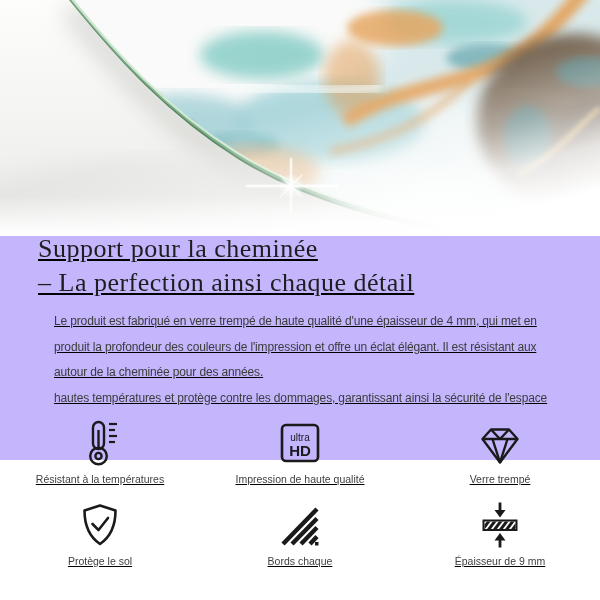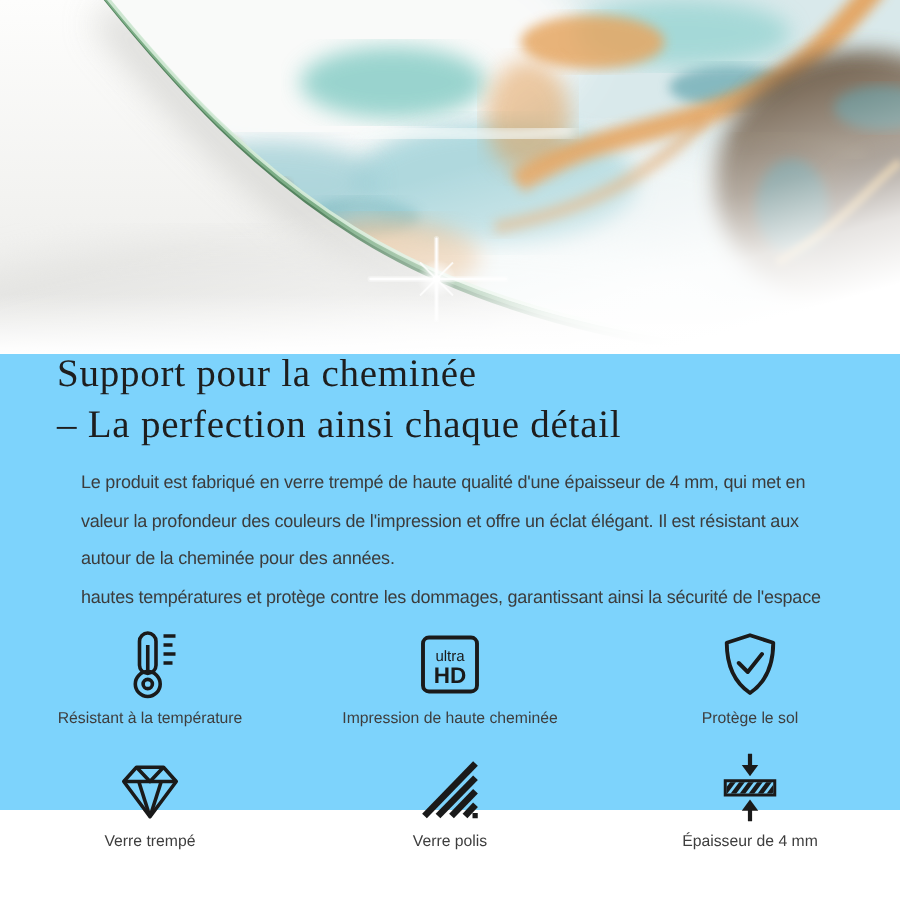--- a/index.html
+++ b/index.html
@@ -1,21 +1,21 @@
 <!DOCTYPE html>
 <html><head>
 <meta charset="utf-8">
 <style>
   html,body{margin:0;padding:0;}
   body{
     width:600px;height:600px;overflow:hidden;background:#ffffff;
     font-family:"Liberation Sans", sans-serif;
     -webkit-font-smoothing:antialiased;
   }
-  .page{width:600px;height:540px;position:relative;background:#7dd3fc;}
+  .page{width:600px;height:460px;position:relative;background:#c4b5fd;text-decoration:underline;}
 
   
   .hero{width:600px;height:236px;position:relative;overflow:hidden;}
   .hero svg{display:block;}
 
   
   .content{padding:0 38px;position:relative;}
   h1.title{
     font-family:"Liberation Serif", serif;
     font-weight:400;
@@ -155,21 +155,21 @@
         <circle cx="291" cy="186" r="2.4" fill="#ffffff"></circle>
       </g>
     </svg>
   </div>
 
   <div class="content">
     <h1 class="title"><span>Support pour la cheminée</span><br><span>– La perfection ainsi chaque détail</span></h1>
 
     <p class="description">
       <span class="pline">Le produit est fabriqué en verre trempé de haute qualité d'une épaisseur de 4 mm, qui met en</span>
-      <span class="pline">valeur la profondeur des couleurs de l'impression et offre un éclat élégant. Il est résistant aux</span>
+      <span class="pline">produit la profondeur des couleurs de l'impression et offre un éclat élégant. Il est résistant aux</span>
       <span class="pline">autour de la cheminée pour des années.</span>
       <span class="pline">hautes températures et protège contre les dommages, garantissant ainsi la sécurité de l'espace</span>
     </p>
 
     <div class="features">
 
       <div class="feature">
         <div class="icon-box">
           <svg class="ficon" width="46" height="48" viewBox="0 0 46 48">
             <rect x="16" y="3" width="11" height="27" rx="5.5"></rect>
@@ -177,68 +177,68 @@
             <circle cx="21.5" cy="37" r="3.1"></circle>
             <line x1="21.5" y1="11" x2="21.5" y2="30"></line>
             <g stroke-width="2.2">
               <line x1="32" y1="5" x2="40" y2="5"></line>
               <line x1="32" y1="11" x2="38" y2="11"></line>
               <line x1="32" y1="17" x2="40" y2="17"></line>
               <line x1="32" y1="23" x2="38" y2="23"></line>
             </g>
           </svg>
         </div>
-        <div class="feature-label">Résistant à la température</div>
+        <div class="feature-label">Résistant à la températures</div>
       </div>
 
       <div class="feature">
         <div class="icon-box">
           <svg width="48" height="48" viewBox="0 0 48 48">
             <rect x="6" y="6" width="36" height="36" rx="4" fill="none" stroke="#1a1a1a" stroke-width="2.6"></rect>
             <text x="24" y="21.5" text-anchor="middle" font-family="Liberation Sans, sans-serif" font-size="10" fill="#1a1a1a">ultra</text>
             <text x="24" y="36.5" text-anchor="middle" font-family="Liberation Sans, sans-serif" font-size="15" font-weight="bold" fill="#1a1a1a">HD</text>
           </svg>
         </div>
-        <div class="feature-label">Impression de haute cheminée</div>
-      </div>
-
-      <div class="feature">
-        <div class="icon-box">
-          <svg class="ficon" width="48" height="48" viewBox="0 0 48 48" stroke-linejoin="round">
-            <path d="M24,4.5 L39.5,9.5 C39.5,25 33.5,36.5 24,43 C14.5,36.5 8.5,25 8.5,9.5 Z" stroke-width="2.6"></path>
-            <polyline points="16.5,23 22.5,29 32,17" stroke-width="2.6" stroke-linecap="round"></polyline>
-          </svg>
-        </div>
-        <div class="feature-label">Protège le sol</div>
+        <div class="feature-label">Impression de haute qualité</div>
       </div>
 
       <div class="feature">
         <div class="icon-box">
           <svg class="ficon" width="48" height="44" viewBox="0 0 48 44" stroke-width="2.2" stroke-linejoin="round">
             <path d="M15,6.5 L33,6.5 L41.5,16 L24,39.5 L6.5,16 Z"></path>
             <line x1="6.5" y1="16" x2="41.5" y2="16"></line>
             <polyline points="15,6.5 24,16 33,6.5"></polyline>
             <line x1="16.5" y1="16" x2="24" y2="39.5"></line>
             <line x1="31.5" y1="16" x2="24" y2="39.5"></line>
           </svg>
         </div>
         <div class="feature-label">Verre trempé</div>
       </div>
 
       <div class="feature">
         <div class="icon-box">
+          <svg class="ficon" width="48" height="48" viewBox="0 0 48 48" stroke-linejoin="round">
+            <path d="M24,4.5 L39.5,9.5 C39.5,25 33.5,36.5 24,43 C14.5,36.5 8.5,25 8.5,9.5 Z" stroke-width="2.6"></path>
+            <polyline points="16.5,23 22.5,29 32,17" stroke-width="2.6" stroke-linecap="round"></polyline>
+          </svg>
+        </div>
+        <div class="feature-label">Protège le sol</div>
+      </div>
+
+      <div class="feature">
+        <div class="icon-box">
           <svg width="48" height="44" viewBox="0 0 48 44" stroke="#1a1a1a" fill="none">
             <line x1="7" y1="39" x2="41" y2="4" stroke-width="4.4"></line>
             <line x1="16" y1="39" x2="41" y2="13.5" stroke-width="4.4"></line>
             <line x1="25" y1="39" x2="41" y2="22.5" stroke-width="4.4"></line>
             <line x1="34" y1="39" x2="41" y2="31.5" stroke-width="4.4"></line>
             <rect x="39" y="37" width="3.5" height="3.5" fill="#1a1a1a" stroke="none"></rect>
           </svg>
         </div>
-        <div class="feature-label">Verre polis</div>
+        <div class="feature-label">Bords chaque</div>
       </div>
 
       <div class="feature">
         <div class="icon-box">
           <svg width="48" height="48" viewBox="0 0 48 48">
             <defs>
               <clipPath id="barClip">
                   <rect x="8.5" y="20.5" width="31" height="7.5"></rect>
                 </clipPath>
             </defs>
@@ -250,18 +250,18 @@
               <line x1="10" y1="32" x2="22" y2="16"></line>
               <line x1="16" y1="32" x2="28" y2="16"></line>
               <line x1="22" y1="32" x2="34" y2="16"></line>
               <line x1="28" y1="32" x2="40" y2="16"></line>
               <line x1="34" y1="32" x2="46" y2="16"></line>
             </g>
             <line x1="24" y1="46.5" x2="24" y2="38" stroke="#1a1a1a" stroke-width="2.8"></line>
             <polygon points="18.5,39.5 29.5,39.5 24,32" fill="#1a1a1a"></polygon>
           </svg>
         </div>
-        <div class="feature-label">Épaisseur de 4 mm</div>
+        <div class="feature-label">Épaisseur de 9 mm</div>
       </div>
 
     </div>
   </div>
 </div>
 
 </body></html>

